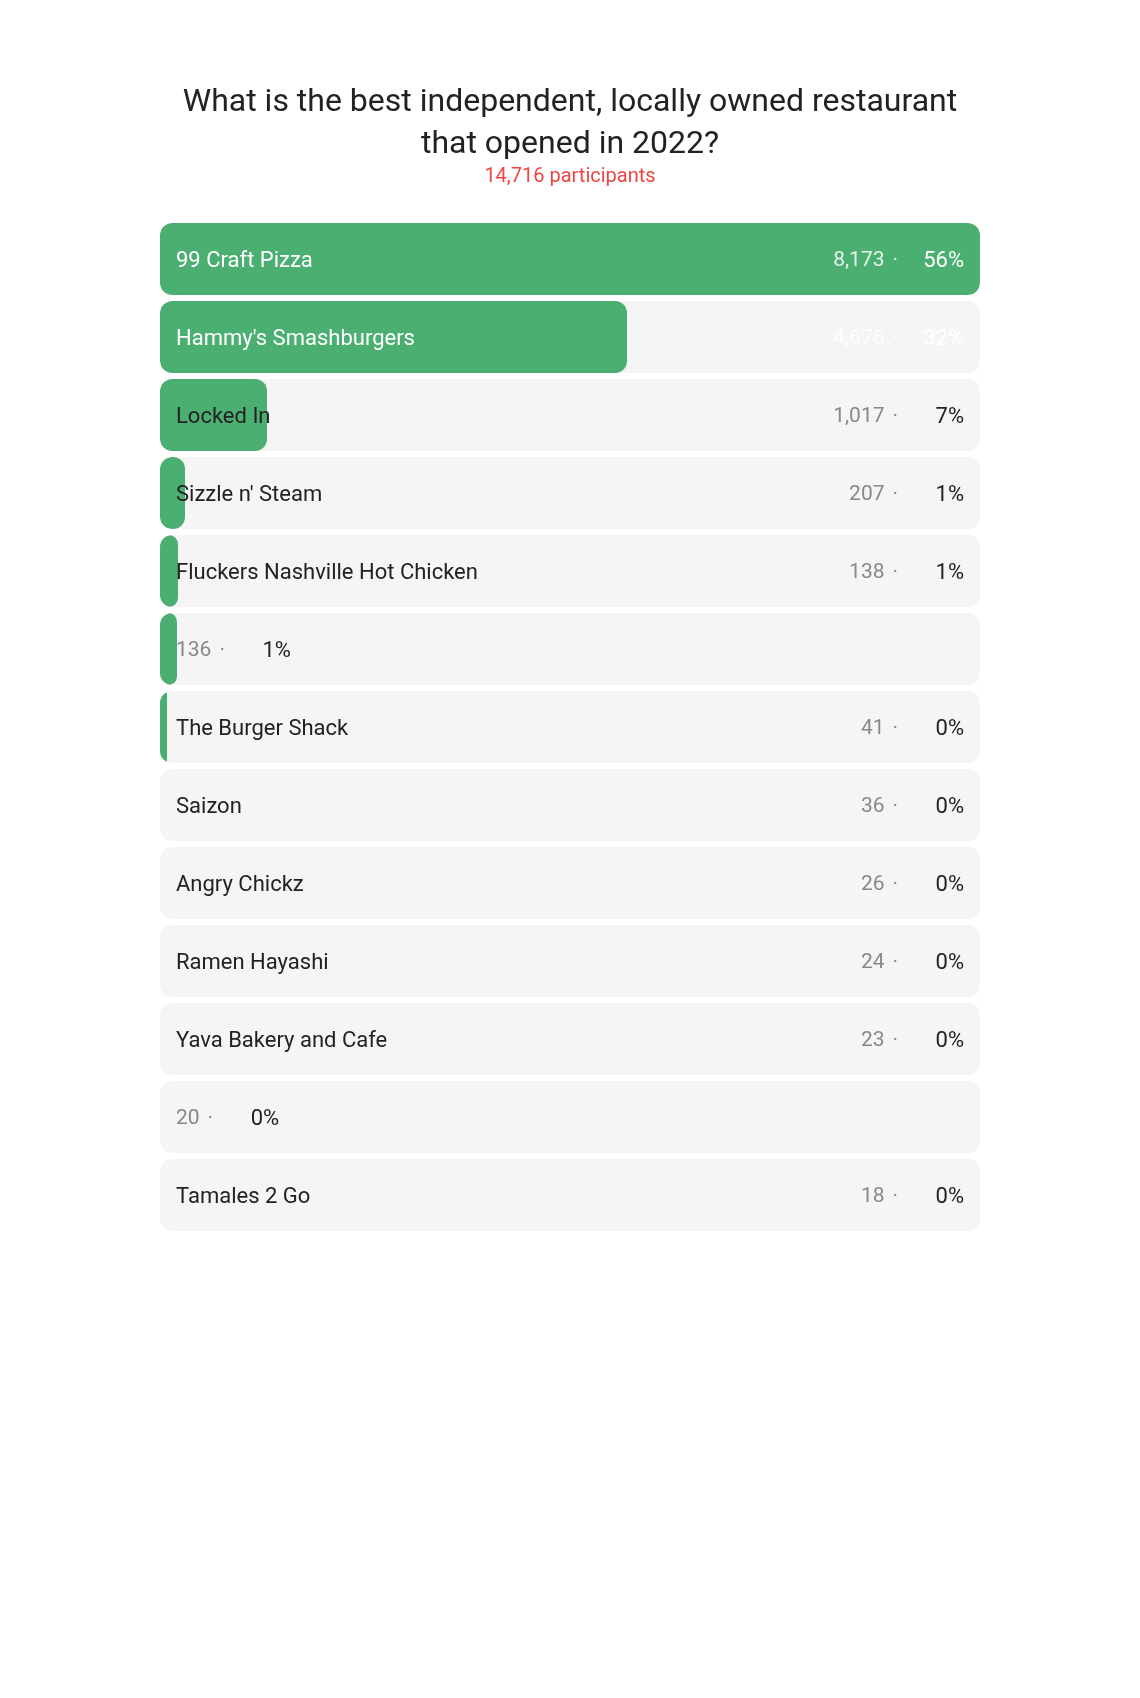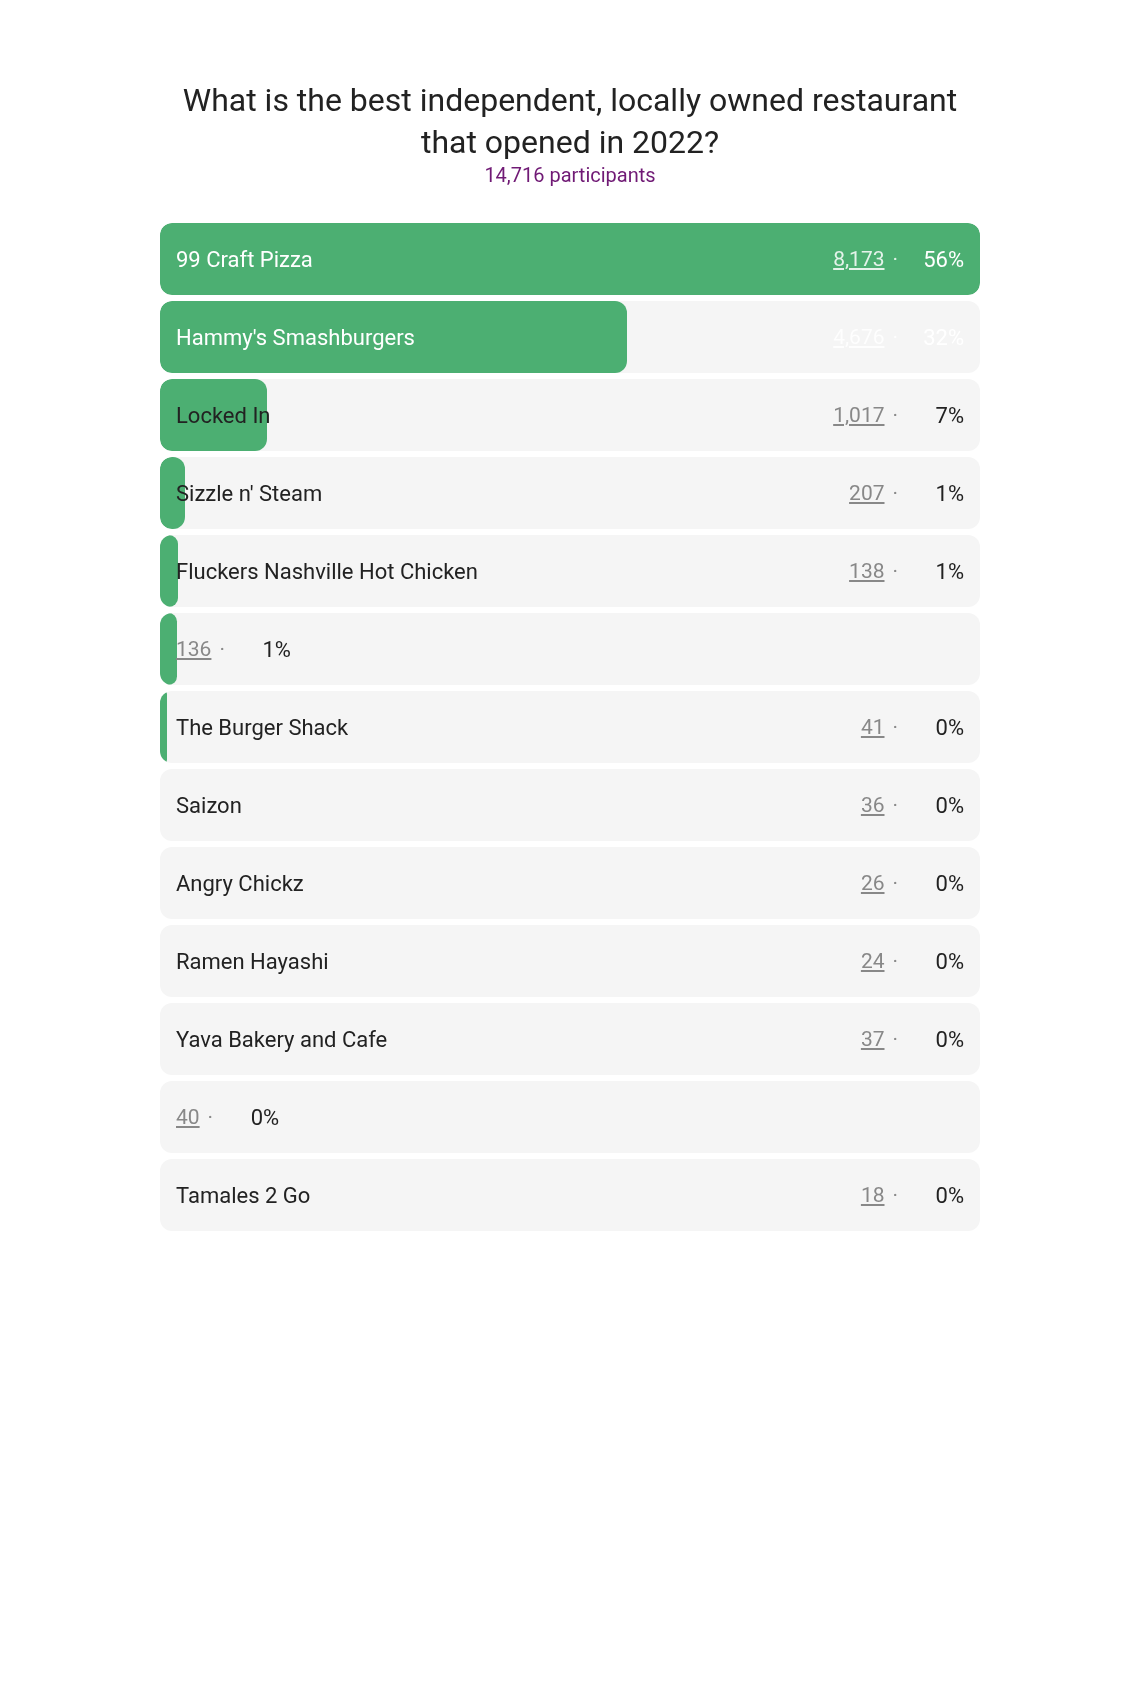--- a/index.html
+++ b/index.html
@@ -29,21 +29,21 @@
       font-size: 32px;
       font-weight: 400;
       color: #222222;
       line-height: 1.3;
       padding: 0 20px;
     }
 
     .poll-participants {
       text-align: center;
       font-size: 20px;
-      color: #701a75;
+      color: #ef4444;
       margin-bottom: 36px;
     }
 
     .poll-options {
       display: flex;
       flex-direction: column;
       gap: 0;
     }
 
     .poll-row {
@@ -82,21 +82,20 @@
     }
 
     .option-name.white-text {
       color: #ffffff;
     }
 
     .option-count {
       font-size: 21px;
       color: #888888;
       margin-right: 8px;
-      text-decoration: underline;
     }
 
     .option-count.white-text {
       color: rgba(255,255,255,0.85);
     }
 
     .option-dot {
       font-size: 21px;
       color: #888888;
       margin-right: 10px;
@@ -244,28 +243,28 @@
         <div class="poll-row-inner">
           <span class="option-name">Ramen Hayashi</span>
           <span class="option-count">24</span>
           <span class="option-dot"> · </span>
           <span class="option-pct">0%</span>
         </div>
       </div>
       <div class="poll-row no-bar">
         <div class="poll-row-inner">
           <span class="option-name">Yava Bakery and Cafe</span>
-          <span class="option-count">37</span>
-          <span class="option-dot"> · </span>
-          <span class="option-pct">0%</span>
-        </div>
-      </div>
-      <div class="poll-row no-bar">
-        <div class="poll-row-inner">
-          <span class="option-count">40</span>
+          <span class="option-count">23</span>
+          <span class="option-dot"> · </span>
+          <span class="option-pct">0%</span>
+        </div>
+      </div>
+      <div class="poll-row no-bar">
+        <div class="poll-row-inner">
+          <span class="option-count">20</span>
           <span class="option-dot"> · </span>
           <span class="option-pct">0%</span>
         </div>
       </div>
       <div class="poll-row no-bar">
         <div class="poll-row-inner">
           <span class="option-name">Tamales 2 Go</span>
           <span class="option-count">18</span>
           <span class="option-dot"> · </span>
           <span class="option-pct">0%</span>

